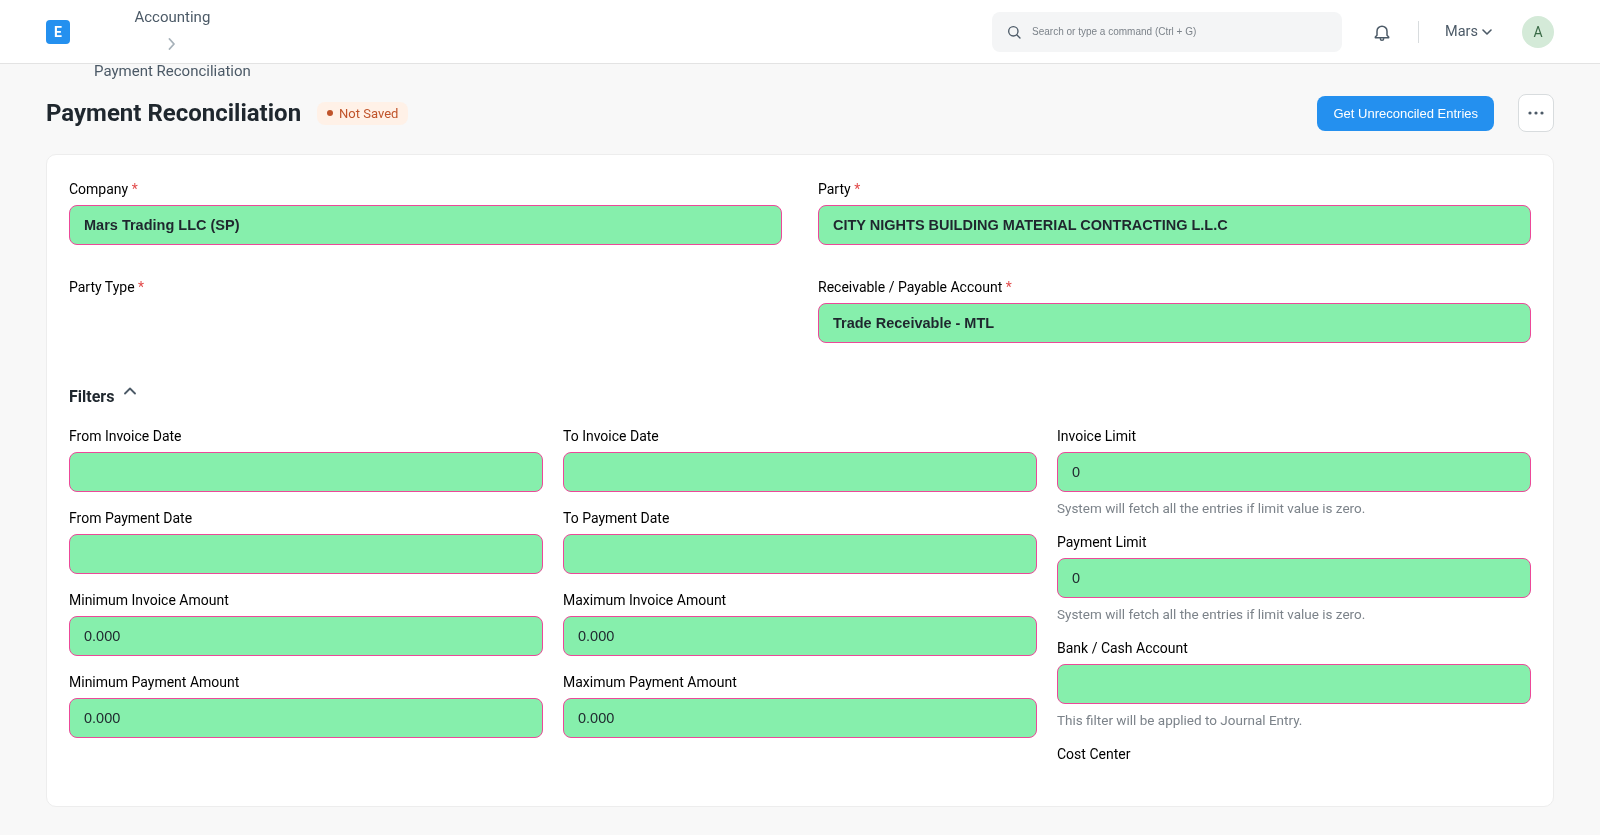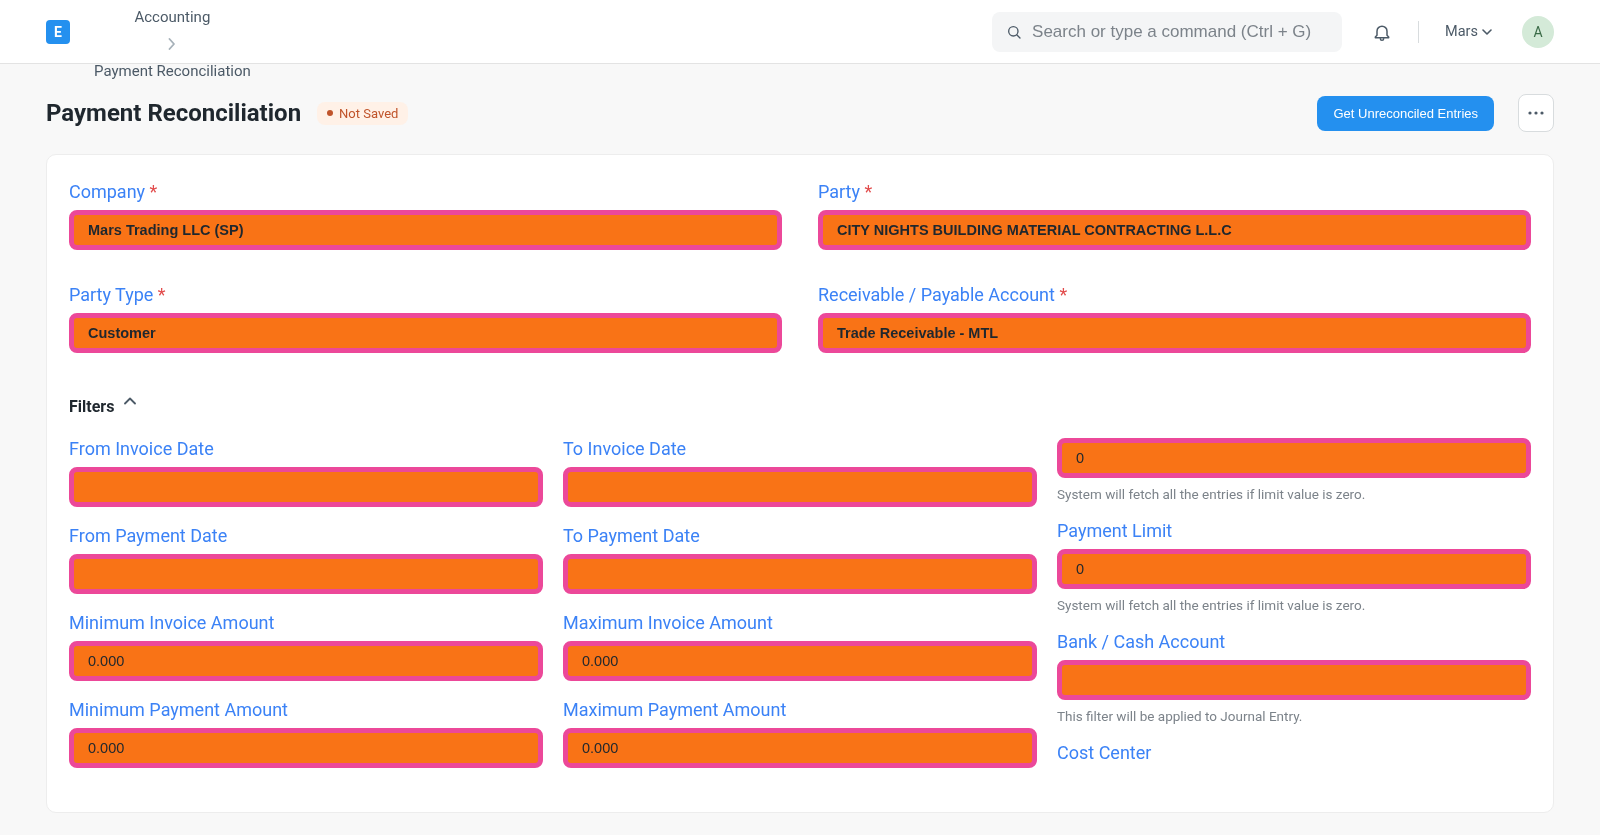--- a/index.html
+++ b/index.html
@@ -50,21 +50,21 @@
     background: #f4f5f6;
     border-radius: 8px;
     padding: 0 14px;
     gap: 10px;
     color: #7c838a;
   }
   .search-input {
     border: none;
     background: transparent;
     outline: none;
-    font-size: 17px;
+    font-size: 10px;
     color: #c2410c;
     width: 100%;
   }
   .search-input::placeholder { color: #7c838a; }
   .nav-icon {
     display: flex;
     align-items: center;
     justify-content: center;
     color: #4c5a67;
     cursor: pointer;
@@ -163,34 +163,34 @@
     gap: 20px 36px;
     margin-bottom: 30px;
   }
   .form-grid-3 {
     display: grid;
     grid-template-columns: 1fr 1fr 1fr;
     gap: 12px 20px;
   }
   .form-cell {}
   .field-label {
-    font-size: 18px;
-    color: #3b82f6;
+    font-size: 14px;
+    color: #000000;
     margin-bottom: 8px;
     display: block;
   }
   .required::after {
     content: " *";
     color: #e24c4c;
   }
   .field-input {
     width: 100%;
     height: 40px;
-    background: #f97316;
-    border: 5px solid #ec4899;
+    background: #86efac;
+    border: 1px solid #ec4899;
     border-radius: 8px;
     padding: 0 14px;
     font-size: 14.5px;
     color: #1f272e;
     outline: none;
   }
   .field-input.bold { font-weight: 600; color: #1f272e; }
   .help-text {
     font-size: 13.5px;
     color: #7c838a;
@@ -282,21 +282,20 @@
     <div class="form-cell field-block">
       <label class="field-label required">Company</label>
       <input class="field-input bold" value="Mars Trading LLC (SP)" style="">
     </div>
     <div class="form-cell field-block">
       <label class="field-label required">Party</label>
       <input class="field-input bold" value="CITY NIGHTS BUILDING MATERIAL CONTRACTING L.L.C" style="">
     </div>
     <div class="form-cell field-block">
       <label class="field-label required">Party Type</label>
-      <input class="field-input bold" value="Customer" style="">
     </div>
     <div class="form-cell field-block">
       <label class="field-label required">Receivable / Payable Account</label>
       <input class="field-input bold" value="Trade Receivable - MTL" style="">
     </div>
   </div>
 
   <div class="section-header">
     <span>Filters</span>
     <span>
@@ -341,20 +340,21 @@
         <input class="field-input" value="0.000" style="">
       </div>
       <div class="field-block">
         <label class="field-label">Maximum Payment Amount</label>
         <input class="field-input" value="0.000" style="">
       </div>
     </div>
 
     <div class="col3-stack">
       <div class="field-block">
+        <label class="field-label">Invoice Limit</label>
         <input class="field-input" value="0" style="">
         <div class="help-text">System will fetch all the entries if limit value is zero.</div>
       </div>
       <div class="field-block">
         <label class="field-label">Payment Limit</label>
         <input class="field-input" value="0" style="">
         <div class="help-text">System will fetch all the entries if limit value is zero.</div>
       </div>
       <div class="field-block">
         <label class="field-label">Bank / Cash Account</label>

